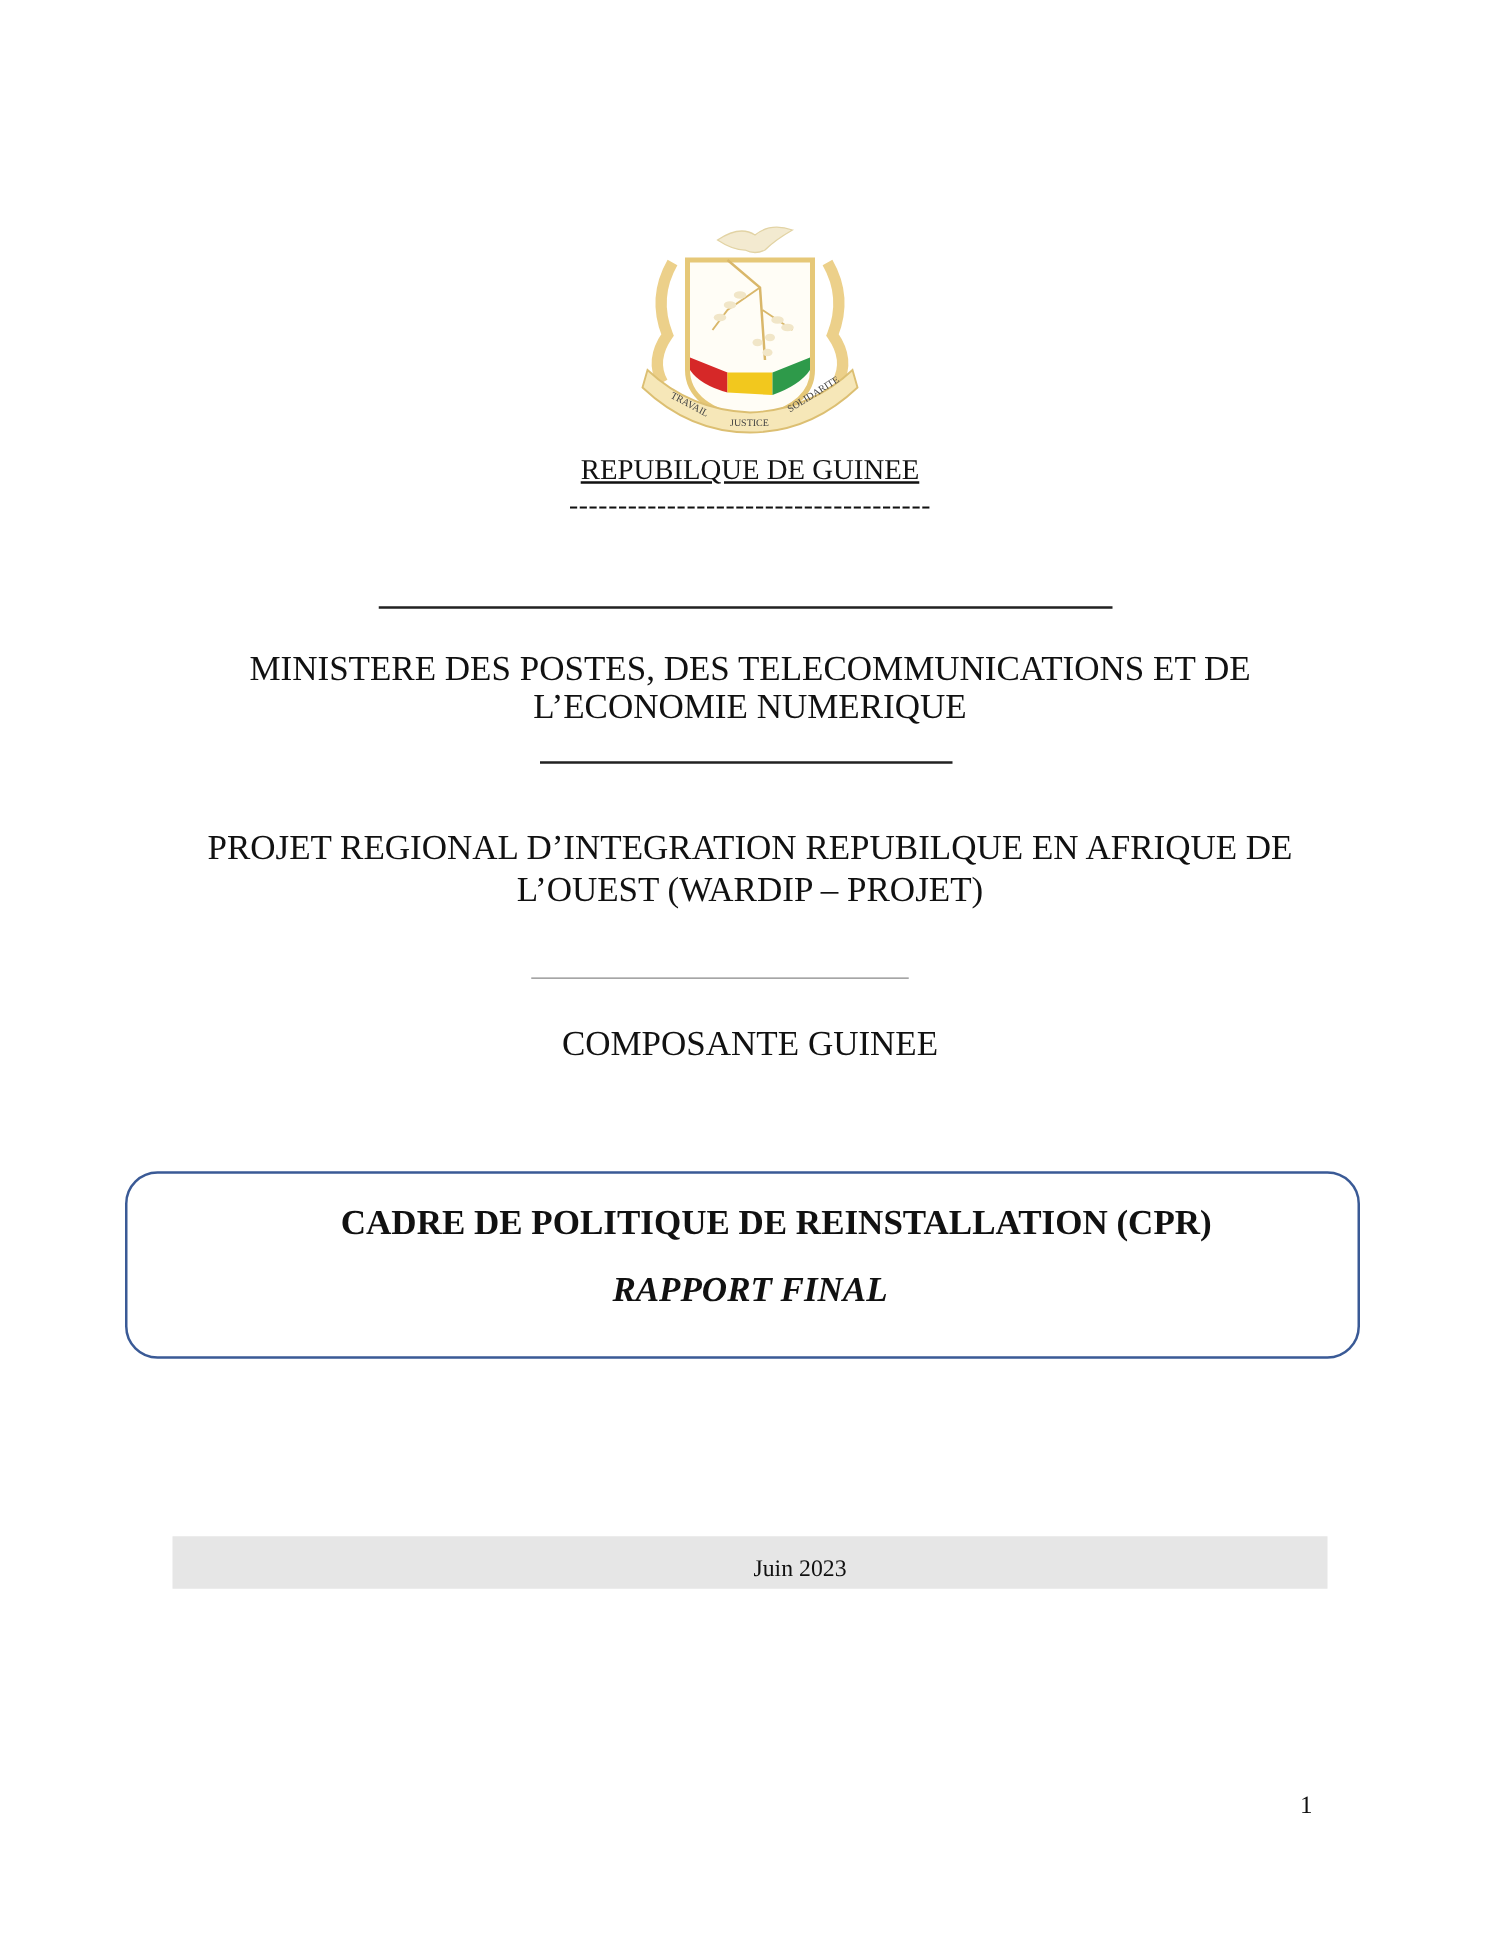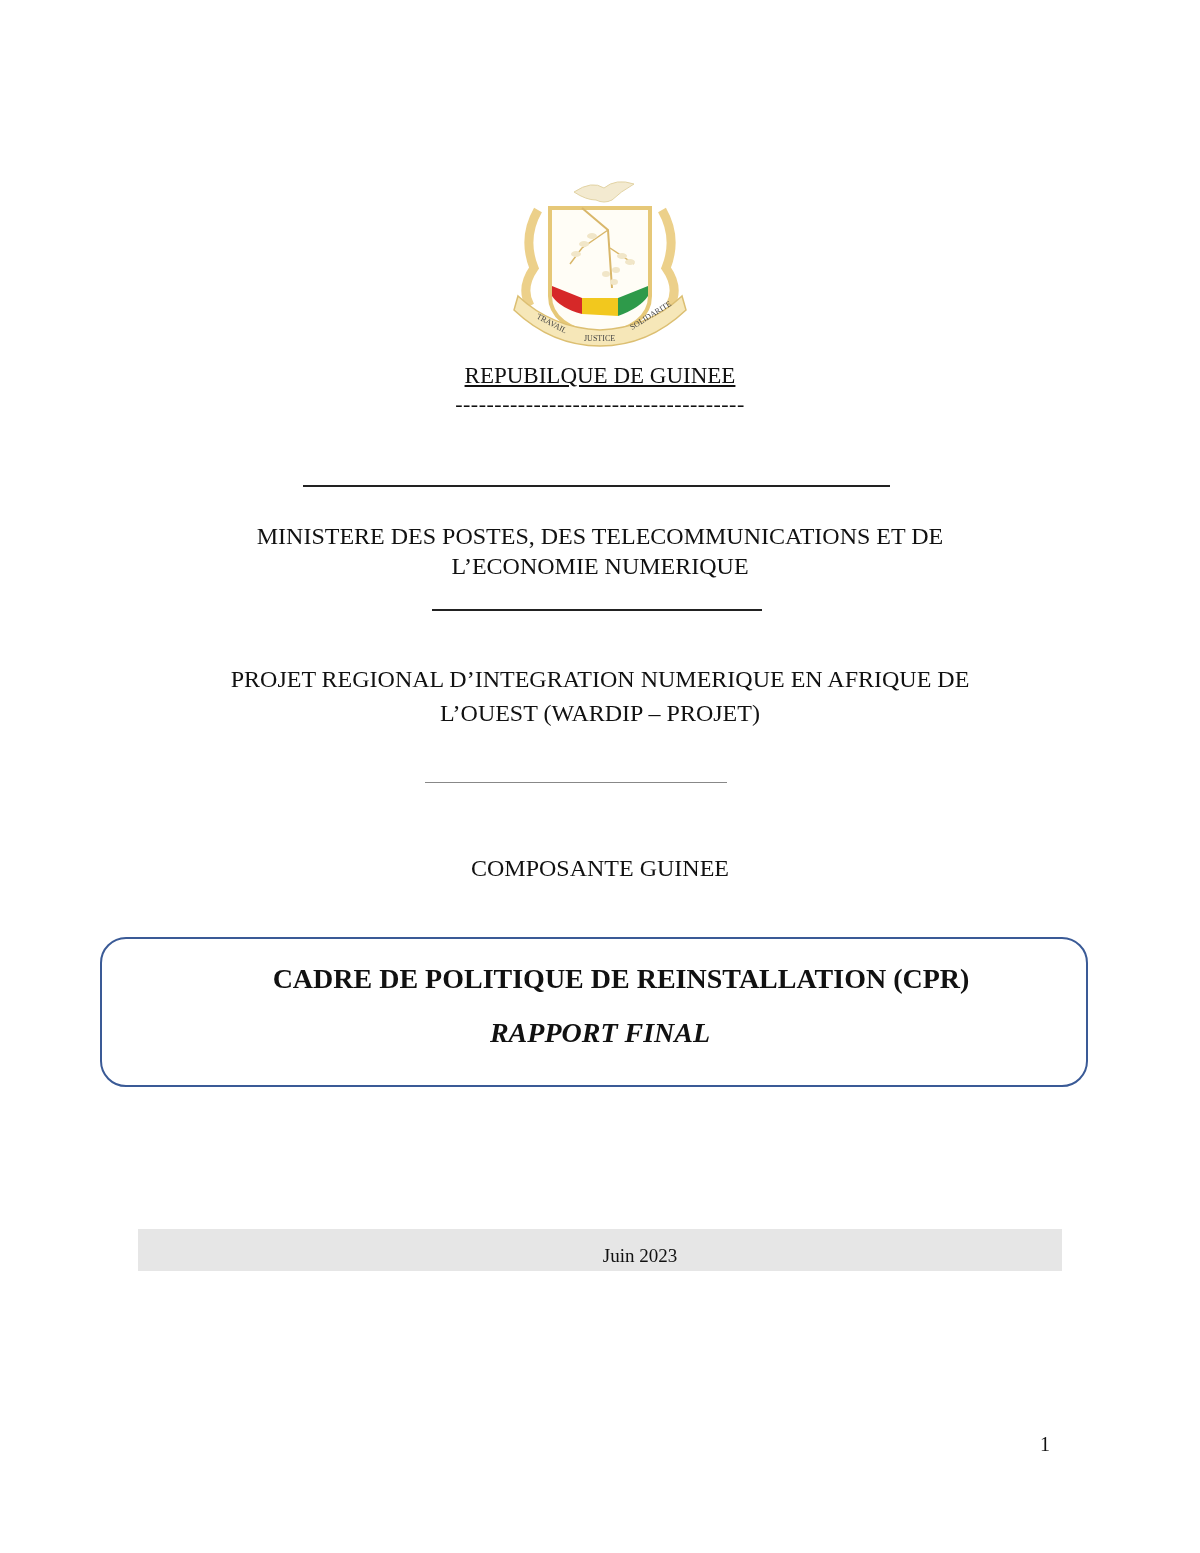--- a/index.html
+++ b/index.html
@@ -1,21 +1,21 @@
 <!DOCTYPE html>
 <html><head>
 <meta charset="utf-8">
 <style>
   html, body { margin: 0; padding: 0; background: #ffffff; }
   body { width: 1200px; height: 1553px; position: relative; overflow: hidden;
          font-family: "Liberation Serif", serif; color: #111; }
   .abs { position: absolute; }
   .center { left: 0; width: 1200px; text-align: center; }
   .crest { left: 512px; top: 178px; width: 176px; height: 170px; }
-  .txt { font-size: 24px; line-height: 32px; letter-spacing: 0; }
+  .txt { font-size: 28px; line-height: 32px; letter-spacing: 0; }
   .rule { height: 2px; background: #222; }
   .rule-thin { height: 1px; background: #888; }
   .box { left: 100px; top: 937px; width: 988px; height: 150px; border: 2px solid #3a5a96;
          border-radius: 26px; box-sizing: border-box; }
   .box-title { font-weight: bold; font-size: 28px; line-height: 34px; }
   .date-bar { left: 138px; top: 1229px; width: 924px; height: 42px; background: #e6e6e6; }
   .date { font-size: 19px; line-height: 20px; top: 1246px; margin-left: 40px; }
   .pnum { left: 1040px; top: 1433px; font-size: 20px; }
 </style>
 </head>
@@ -59,26 +59,26 @@
 <div class="abs center txt" style="top:360px; font-size:23px;text-decoration:underline;">REPUBILQUE DE GUINEE</div>
 <div class="abs center txt" style="top:388px; font-size:22px; letter-spacing:0.5px;">-------------------------------------</div>
 
 <div class="abs rule" style="left:303px; top:485px; width:587px;"></div>
 
 <div class="abs center txt" style="top:520px;">MINISTERE DES POSTES, DES TELECOMMUNICATIONS ET DE</div>
 <div class="abs center txt" style="top:550px;">L’ECONOMIE NUMERIQUE</div>
 
 <div class="abs rule" style="left:432px; top:609px; width:330px;"></div>
 
-<div class="abs center txt" style="top:663px;">PROJET REGIONAL D’INTEGRATION NUMERIQUE EN AFRIQUE DE</div>
+<div class="abs center txt" style="top:663px;">PROJET REGIONAL D’INTEGRATION REPUBILQUE EN AFRIQUE DE</div>
 <div class="abs center txt" style="top:697px;">L’OUEST (WARDIP – PROJET)</div>
 
 <div class="abs rule-thin" style="left:425px; top:782px; width:302px;"></div>
 
-<div class="abs center txt" style="top:852px;text-align:center;">COMPOSANTE GUINEE</div>
+<div class="abs center txt" style="top:820px;text-align:center;">COMPOSANTE GUINEE</div>
 
 <div class="abs box"></div>
 <div class="abs center box-title" style="top:962px;padding-left:21px;">CADRE DE POLITIQUE DE REINSTALLATION (CPR)</div>
 <div class="abs center box-title" style="top:1016px;font-style:italic;">RAPPORT FINAL</div>
 
 <div class="abs date-bar"></div>
 <div class="abs center date">Juin 2023</div>
 
 <div class="abs pnum">1</div>
 

